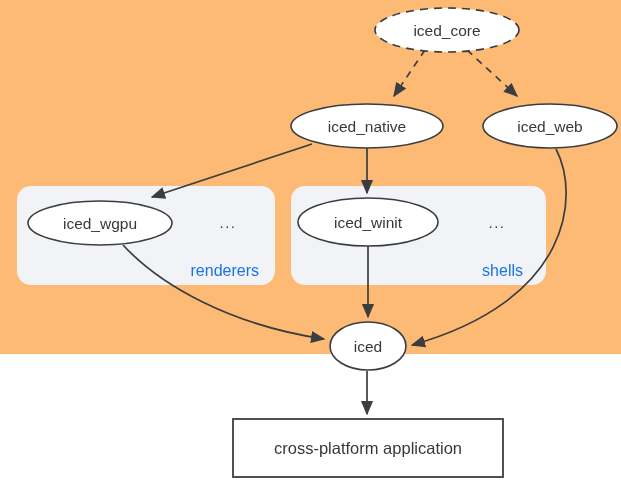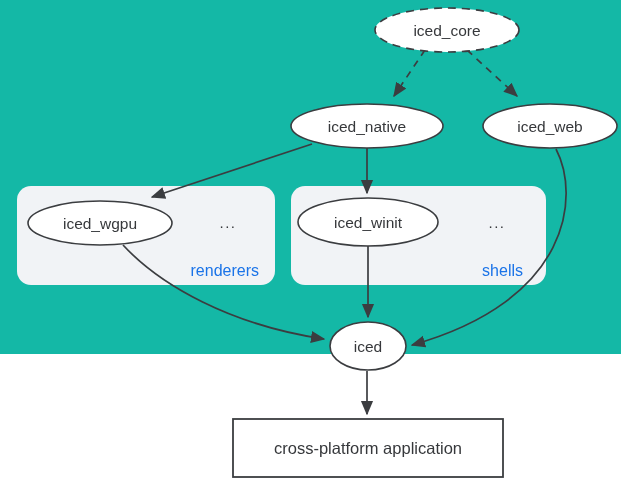--- a/index.html
+++ b/index.html
@@ -8,21 +8,21 @@
     background: #ffffff;
     width: 621px;
     height: 483px;
     overflow: hidden;
     font-family: "Liberation Sans", sans-serif;
   }
   .canvas-wrap {
     position: relative;
     width: 621px;
     height: 354px;
-    background: #14b8a6;
+    background: #fdba74;
   }
   svg { display: block; }
   .node-ellipse {
     fill: #ffffff;
     stroke: #3b3d40;
     stroke-width: 1.6;
   }
   .node-ellipse.dashed {
     stroke-dasharray: 8 6;
   }

